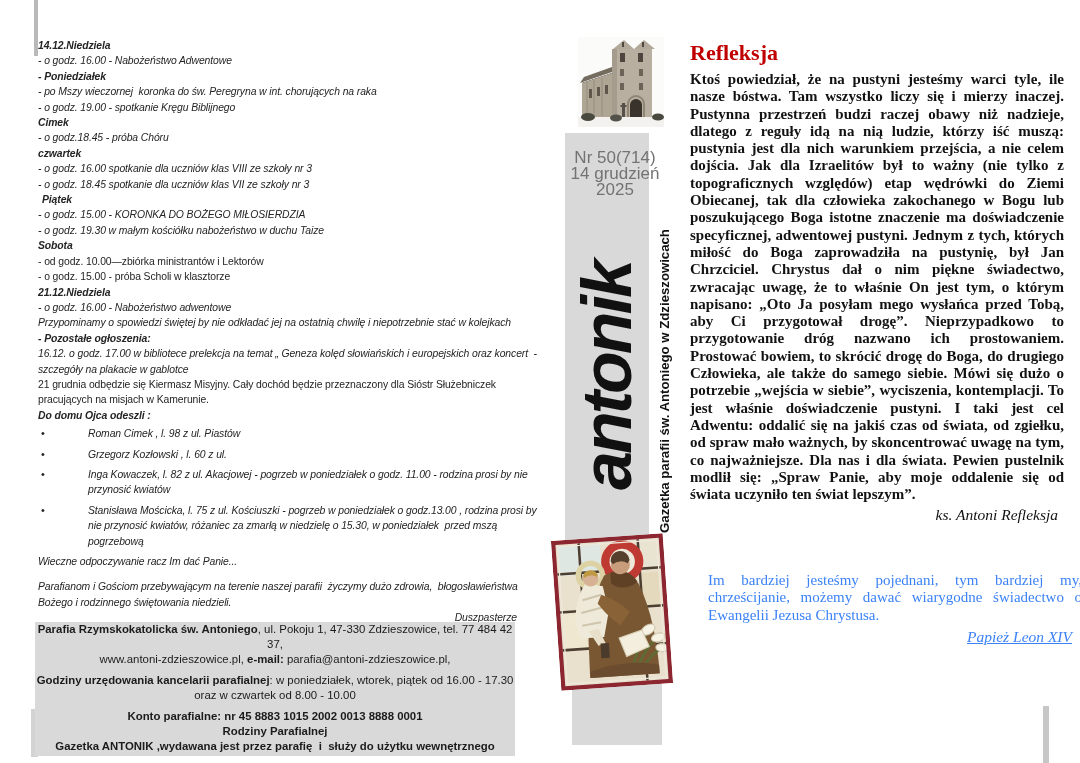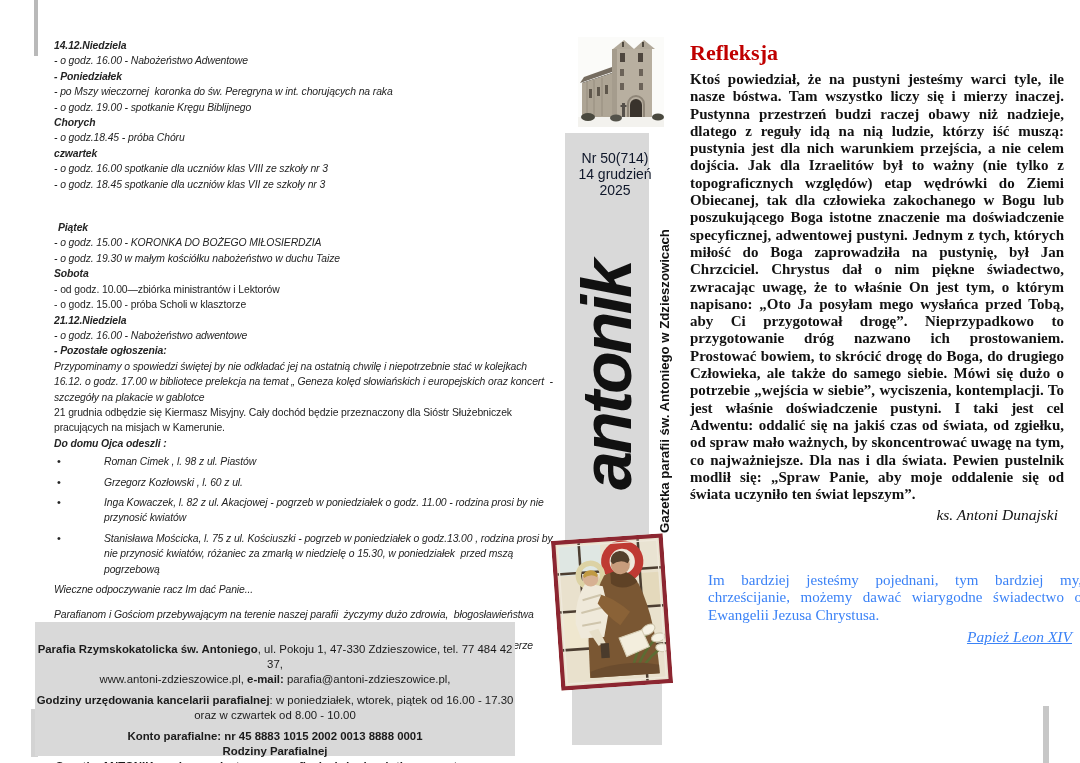--- a/index.html
+++ b/index.html
@@ -6,43 +6,43 @@
   .page{position:relative;width:1080px;height:763px;background:#ffffff;overflow:hidden;
         font-family:"Liberation Sans",sans-serif;color:#1c1c1c;}
 
   
   .edge-bar{position:absolute;}
   .edge-bar.tl{left:34px;top:0;width:4px;height:56px;background:#b9b9b9;}
   .edge-bar.bl{left:31px;top:709px;width:7px;height:48px;background:#d3d3d3;}
   .edge-bar.br{left:1043px;top:706px;width:6px;height:57px;background:#c7c7c7;}
 
   
-  .announcements{position:absolute;left:54px;top:38px;width:507px;}
+  .announcements{position:absolute;left:38px;top:38px;width:507px;}
   .ann-line{font-size:10.4px;line-height:15.4px;font-style:italic;letter-spacing:-0.1px;
             white-space:pre-wrap;color:#242424;}
   .ann-line.b{font-weight:bold;}
   .ann-line.up{font-style:normal;}
-  .ann-line.indent{padding-left:4px;margin-top:28px;}
+  .ann-line.indent{padding-left:4px;}
   .ann-line.right{text-align:right;padding-right:28px;}
   .ann-line.bullet{position:relative;padding-left:50px;margin:3px 0 5px 0;}
   .ann-line.bullet .dot{position:absolute;left:3px;top:0;font-style:normal;font-size:11px;}
   .ann-spacer{height:10px;}
 
   
   .contact-box{position:absolute;left:35px;top:622px;width:480px;height:134px;background:#d9d9d9;
-               text-align:center;padding-top:20px;box-sizing:border-box;}
+               text-align:center;padding-top:0;box-sizing:border-box;}
   .cb-line{font-size:11.4px;line-height:15px;white-space:pre-wrap;color:#1b1b1b;}
   .cb-line.gap{margin-top:6px;}
   .cb-line .b{font-weight:bold;}
 
   
   .church{position:absolute;left:578px;top:37px;width:86px;height:90px;}
   .issue-panel{position:absolute;left:565px;top:133px;width:84px;height:407px;background:#d9d9d9;}
   .issue{position:absolute;left:565px;top:150px;width:100px;text-align:center;
-         font-size:14px;line-height:16px;color:#0f172a;}
+         font-size:17px;line-height:16px;color:#737373;}
   .vtitle-box{position:absolute;left:565px;top:212px;width:84px;height:328px;}
   .vtitle{position:absolute;left:50%;top:50%;transform:translate(-50%,-50%) rotate(-90deg);
           white-space:nowrap;font-style:italic;font-weight:bold;font-size:70px;
           letter-spacing:-3px;color:#111;}
   .vsub-box{position:absolute;left:649px;top:222px;width:30px;height:318px;background:#ffffff;}
   .vsub{position:absolute;left:50%;top:50%;transform:translate(-50%,-50%) rotate(-90deg);
         white-space:nowrap;font-weight:bold;font-size:13.2px;color:#111;}
   .glass-shadow{position:absolute;left:572px;top:670px;width:90px;height:75px;background:#d9d9d9;}
   .glass{position:absolute;left:556px;top:537px;width:112px;height:150px;transform:rotate(-4deg);}
 
@@ -65,35 +65,35 @@
   <div class="edge-bar tl"></div>
   <div class="edge-bar bl"></div>
   <div class="edge-bar br"></div>
 
   <section class="announcements" id="ann-list">
       <div class="ann-line b">14.12.Niedziela</div>
       <div class="ann-line">- o godz. 16.00 - Nabożeństwo Adwentowe</div>
       <div class="ann-line b">- Poniedziałek</div>
       <div class="ann-line">- po Mszy wieczornej  koronka do św. Peregryna w int. chorujących na raka</div>
       <div class="ann-line">- o godz. 19.00 - spotkanie Kręgu Biblijnego</div>
-      <div class="ann-line b">Chorych</div>
+      <div class="ann-line b">Cimek</div>
       <div class="ann-line">- o godz.18.45 - próba Chóru</div>
       <div class="ann-line b">czwartek</div>
       <div class="ann-line">- o godz. 16.00 spotkanie dla uczniów klas VIII ze szkoły nr 3</div>
       <div class="ann-line">- o godz. 18.45 spotkanie dla uczniów klas VII ze szkoły nr 3</div>
       <div class="ann-line b indent">Piątek</div>
       <div class="ann-line">- o godz. 15.00 - KORONKA DO BOŻEGO MIŁOSIERDZIA</div>
       <div class="ann-line">- o godz. 19.30 w małym kościółku nabożeństwo w duchu Taize</div>
       <div class="ann-line b">Sobota</div>
       <div class="ann-line up">- od godz. 10.00—zbiórka ministrantów i Lektorów</div>
       <div class="ann-line up">- o godz. 15.00 - próba Scholi w klasztorze</div>
       <div class="ann-line b">21.12.Niedziela</div>
       <div class="ann-line">- o godz. 16.00 - Nabożeństwo adwentowe</div>
+      <div class="ann-line">Przypominamy o spowiedzi świętej by nie odkładać jej na ostatnią chwilę i niepotrzebnie stać w kolejkach</div>
       <div class="ann-line b">- Pozostałe ogłoszenia:</div>
-      <div class="ann-line">Przypominamy o spowiedzi świętej by nie odkładać jej na ostatnią chwilę i niepotrzebnie stać w kolejkach</div>
       <div class="ann-line">16.12. o godz. 17.00 w bibliotece prelekcja na temat „ Geneza kolęd słowiańskich i europejskich oraz koncert  - szczegóły na plakacie w gablotce</div>
       <div class="ann-line up">21 grudnia odbędzie się Kiermasz Misyjny. Cały dochód będzie przeznaczony dla Sióstr Służebniczek pracujących na misjach w Kamerunie.</div>
       <div class="ann-line b">Do domu Ojca odeszli :</div>
       <div class="ann-line bullet"><span class="dot">•</span><span>Roman Cimek , l. 98 z ul. Piastów</span></div>
       <div class="ann-line bullet"><span class="dot">•</span><span>Grzegorz Kozłowski , l. 60 z ul.</span></div>
       <div class="ann-line bullet"><span class="dot">•</span><span>Inga Kowaczek, l. 82 z ul. Akacjowej - pogrzeb w poniedziałek o godz. 11.00 - rodzina prosi by nie przynosić kwiatów</span></div>
       <div class="ann-line bullet"><span class="dot">•</span><span>Stanisława Mościcka, l. 75 z ul. Kościuszki - pogrzeb w poniedziałek o godz.13.00 , rodzina prosi by nie przynosić kwiatów, różaniec za zmarłą w niedzielę o 15.30, w poniedziałek  przed mszą pogrzebową</span></div>
       <div class="ann-line">Wieczne odpoczywanie racz Im dać Panie...</div>
       <div class="ann-spacer"></div>
       <div class="ann-line">Parafianom i Gościom przebywającym na terenie naszej parafii  życzymy dużo zdrowia,  błogosławieństwa Bożego i rodzinnego świętowania niedzieli.</div>
@@ -199,21 +199,21 @@
       <path d="M58,96 l22,-6 6,16 -22,8 Z" fill="#f3eedd" stroke="#d8cfb6" stroke-width="1"></path>
       <path d="M29,132 L94,132 L94,124 C72,118 48,120 29,126 Z" fill="#6b4c2e"></path>
       <rect x="2" y="2" width="102" height="138" fill="none" stroke="#8c2631" stroke-width="4"></rect>
       <rect x="6" y="6" width="94" height="130" fill="none" stroke="#efe9dc" stroke-width="1.2"></rect>
     </svg>
   </div>
 
   <section class="article">
     <h1>Refleksja</h1>
     <p class="body">Ktoś powiedział, że na pustyni jesteśmy warci tyle, ile nasze bóstwa. Tam wszystko liczy się i mierzy inaczej. Pustynna przestrzeń budzi raczej obawy niż nadzieje, dlatego z reguły idą na nią ludzie, którzy iść muszą: pustynia jest dla nich warunkiem przej­ścia, a nie celem dojścia. Jak dla Izraelitów był to ważny (nie tylko z topograficznych względów) etap wędrówki do Ziemi Obiecanej, tak dla człowieka zakochanego w Bogu lub poszukującego Boga istot­ne znaczenie ma doświadczenie specyficznej, ad­wentowej pustyni. Jednym z tych, których miłość do Boga zaprowadziła na pustynię, był Jan Chrzciciel. Chrystus dał o nim piękne świadectwo, zwracając uwagę, że to właśnie On jest tym, o którym napisa­no: „Oto Ja posyłam mego wysłańca przed Tobą, aby Ci przygotował drogę”. Nieprzypadkowo to przygotowanie dróg nazwano ich prostowaniem. Prostować bowiem, to skrócić drogę do Boga, do drugiego Człowieka, ale także do samego siebie. Mówi się dużo o potrzebie „wejścia w siebie”, wyci­szenia, kontemplacji. To jest właśnie doświadczenie pustyni. I taki jest cel Adwentu: oddalić się na jakiś czas od świata, od zgiełku, od spraw mało ważnych, by skoncentrować uwagę na tym, co najważniejsze. Dla nas i dla świata. Pewien pustelnik modlił się: „Spraw Panie, aby moje oddalenie się od świata uczyniło ten świat lepszym”.</p>
-    <p class="sig">ks. Antoni Dunajski</p>
+    <p class="sig">ks. Antoni Refleksja</p>
   </section>
 
   <section class="quote-block">
     <p class="body">Im bardziej jesteśmy pojednani, tym bardziej my, chrześcijanie, możemy dawać wiarygodne świadec­two o Ewangelii Jezusa Chrystusa.</p>
     <p class="sig">Papież Leon XIV</p>
   </section>
 
 </div>
 
 </body></html>

